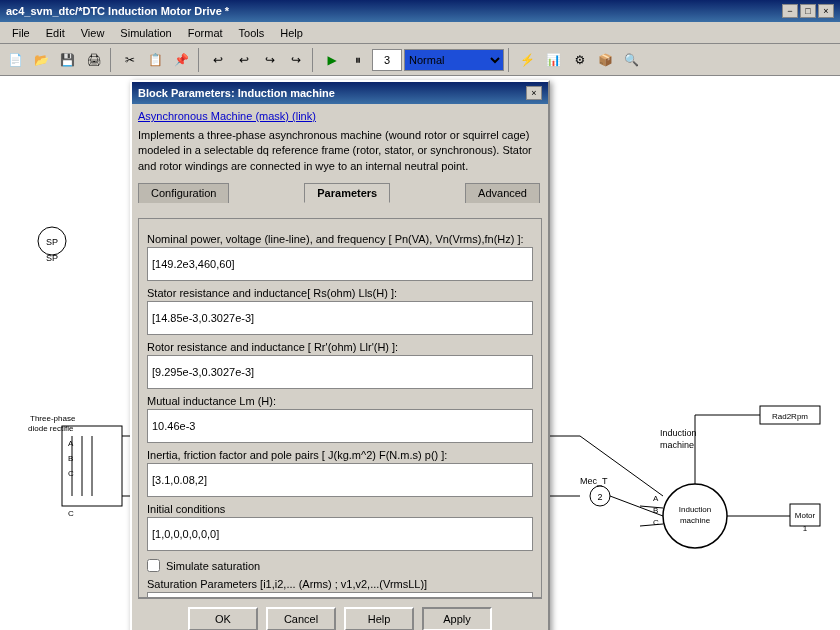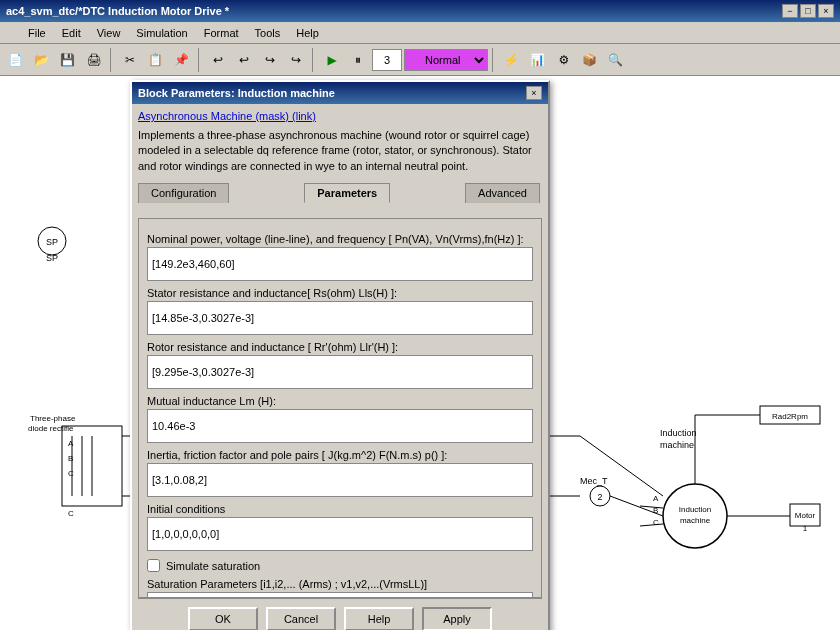--- a/index.html
+++ b/index.html
@@ -44,21 +44,21 @@
       cursor: pointer;
       color: black;
     }
 
     
     .menu-bar {
       background: #d4d0c8;
       height: 22px;
       display: flex;
       align-items: center;
-      padding: 0 20px;
+      padding: 0 4px;
       border-bottom: 1px solid #888;
     }
     .menu-item {
       padding: 2px 8px;
       font-size: 11px;
       cursor: pointer;
     }
 
     
     .toolbar {
@@ -90,26 +90,25 @@
     .tb-input {
       width: 30px;
       height: 22px;
       border: 1px solid #888;
       background: white;
       font-size: 11px;
       padding: 0 2px;
       text-align: center;
     }
     .tb-select {
-      width: 84px;
-      height: 22px;
-      border: 1px solid #888;
-      background: #d946ef;
-      font-size: 11px;
-      padding-left: 16px;
+      width: 100px;
+      height: 22px;
+      border: 1px solid #888;
+      background: #1d4ed8;
+      font-size: 11px;
     }
 
     
     .canvas-area {
       position: absolute;
       top: 76px;
       left: 0;
       right: 0;
       bottom: 0;
       background: white;

